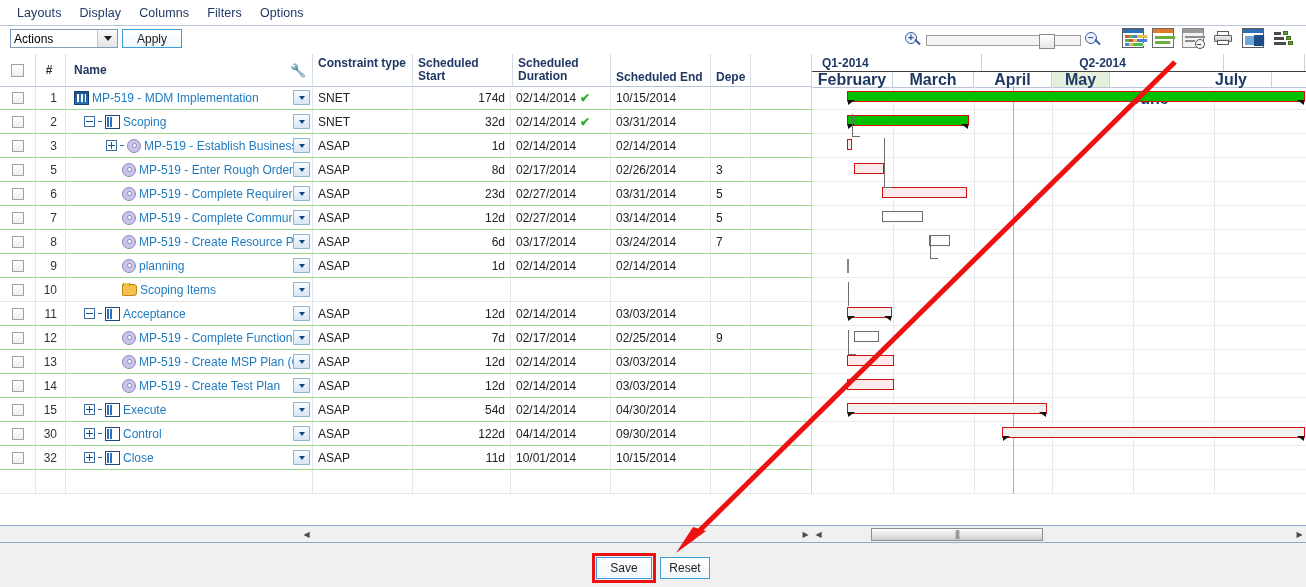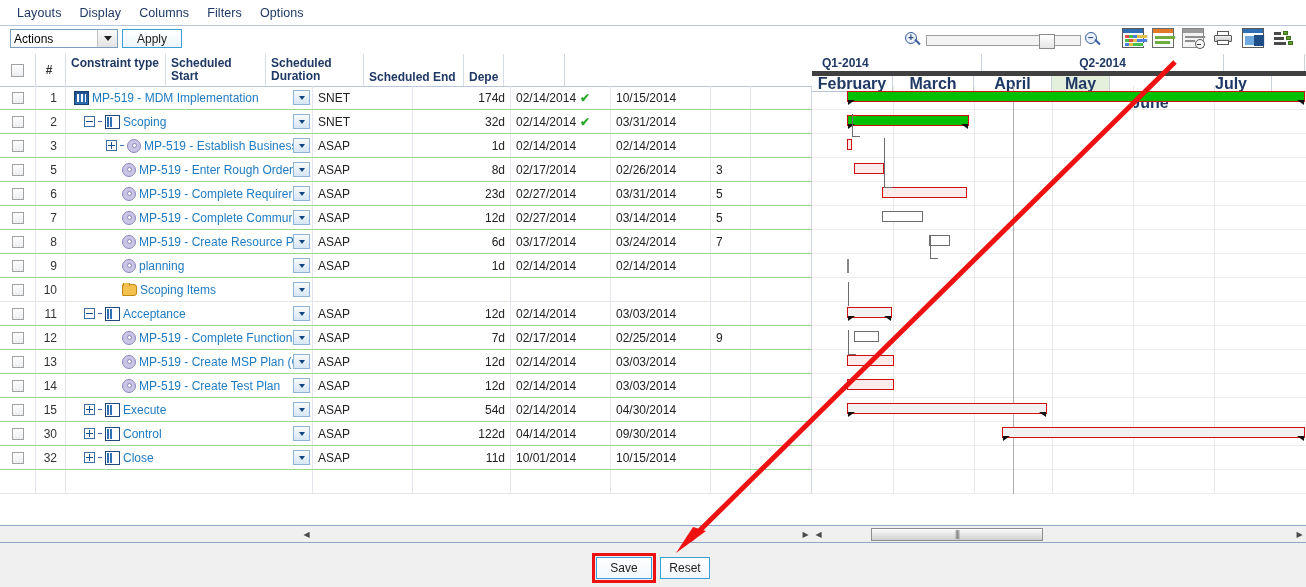--- a/index.html
+++ b/index.html
@@ -143,21 +143,21 @@
     position:absolute;right:2px;top:4px;width:17px;height:15px;
     background:linear-gradient(#f8fbfe,#d7e6f5);border:1px solid #8fb4d6;box-sizing:border-box;
     display:flex;align-items:center;justify-content:center;
   }
   .rowdd .caret-dn{border-top-color:#11477f;border-left-width:3.5px;border-right-width:3.5px;border-top-width:4.5px;}
 
   .checkok{color:#2aaa2a;font-size:12px;margin-left:4px;font-weight:bold;}
 
   
   .gantt{position:absolute;left:812px;top:0;width:494px;height:440px;overflow:hidden;background:#fff;}
-  .q-row{height:17px;display:flex;border-bottom:5px solid #404040;}
+  .q-row{height:17px;display:flex;border-bottom:1px solid #404040;}
   .q-cell{box-sizing:border-box;border-right:1px solid #c9d3e0;font-size:12px;font-weight:bold;color:#1f3864;display:flex;align-items:center;}
   .m-row{height:15px;display:flex;border-bottom:1px solid #b8c6d8;}
   .m-cell{box-sizing:border-box;border-right:1px solid #c9d3e0;font-size:16px;font-weight:bold;color:#1f3864;display:flex;align-items:center;justify-content:center;}
   .m-cell.hl{background:#e4efdc;}
   .gbody{position:absolute;left:0;top:32px;width:494px;height:408px;}
   .gline{position:absolute;left:0;right:0;height:1px;background:#ededed;}
   .mline{position:absolute;top:0;bottom:0;width:1px;background:#e8e8e8;}
   .today{position:absolute;top:0;bottom:0;width:1px;background:#b0b0b0;}
 
   .bar{position:absolute;height:11px;box-sizing:border-box;}
@@ -303,20 +303,24 @@
     <div class="redbox" style="left:1175px;top:37px;width:28px;height:27px;"></div>
   </div>
 
   <div class="main">
 
     <div class="grid-head" style="width:812px;">
       <div class="gh c-chk" style="justify-content:center;align-items:center;">
         <span class="chk hdr"></span>
       </div>
       <div class="gh c-num" style="justify-content:center;align-items:center;">#</div>
+      <div class="gh c-name" style="align-items:center;">
+        <span style="padding-left:8px;">Name</span>
+        <span style="margin-left:auto;color:#2f6fb5;font-size:13px;">🔧</span>
+      </div>
       <div class="gh c-ctype wrap">Constraint type</div>
       <div class="gh c-ss wrap">Scheduled Start</div>
       <div class="gh c-dur wrap">Scheduled Duration</div>
       <div class="gh c-se">Scheduled End</div>
       <div class="gh c-dep">Depe</div>
       <div class="gh c-blank"></div>
     </div>
 
     <div class="rows" id="rowsHost">
         <div class="row sepg">

